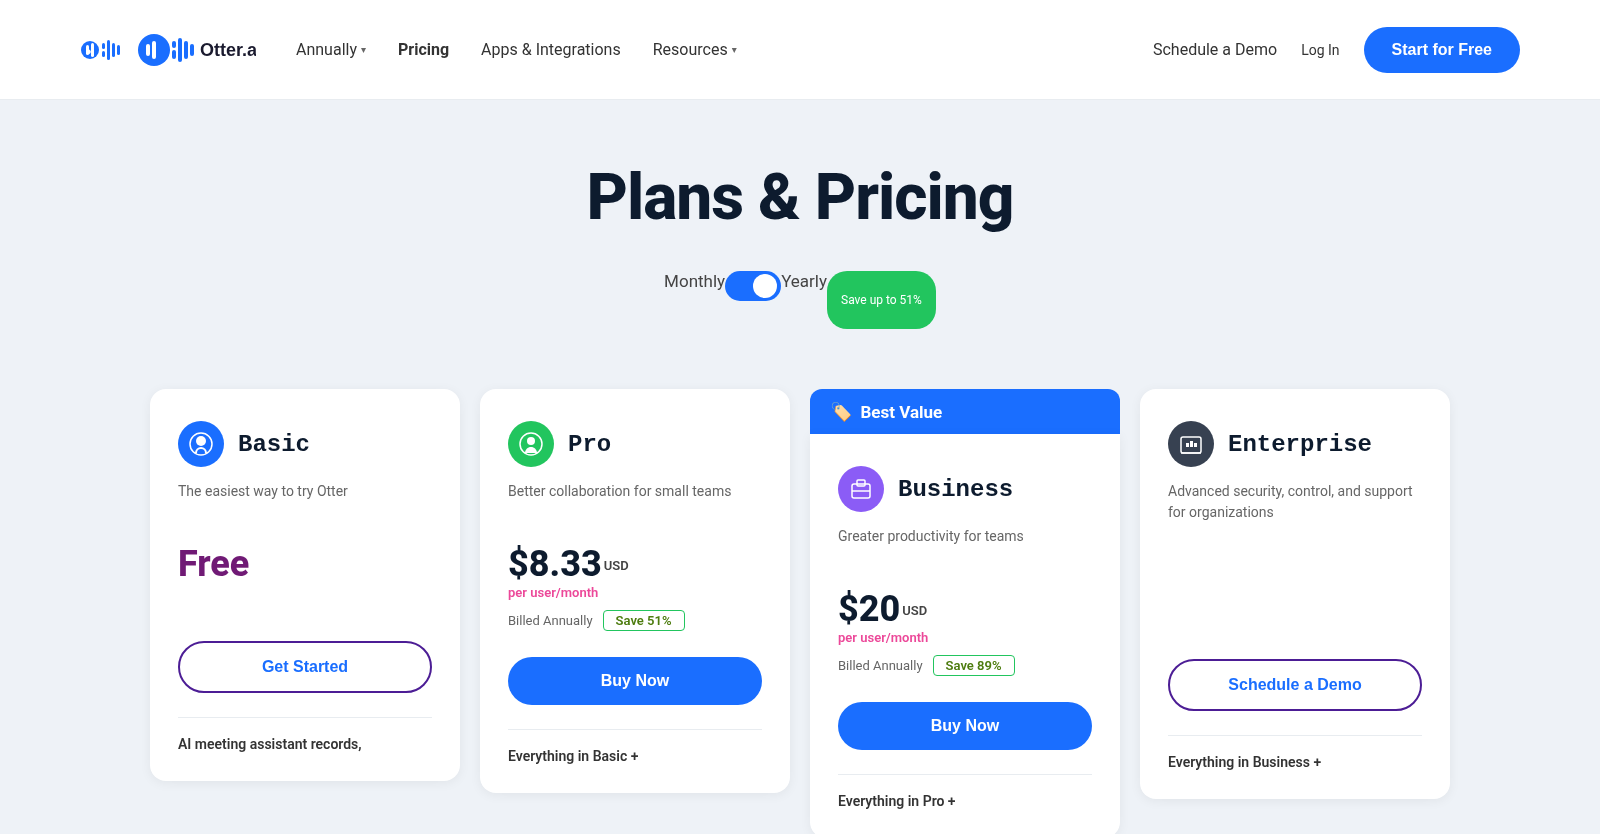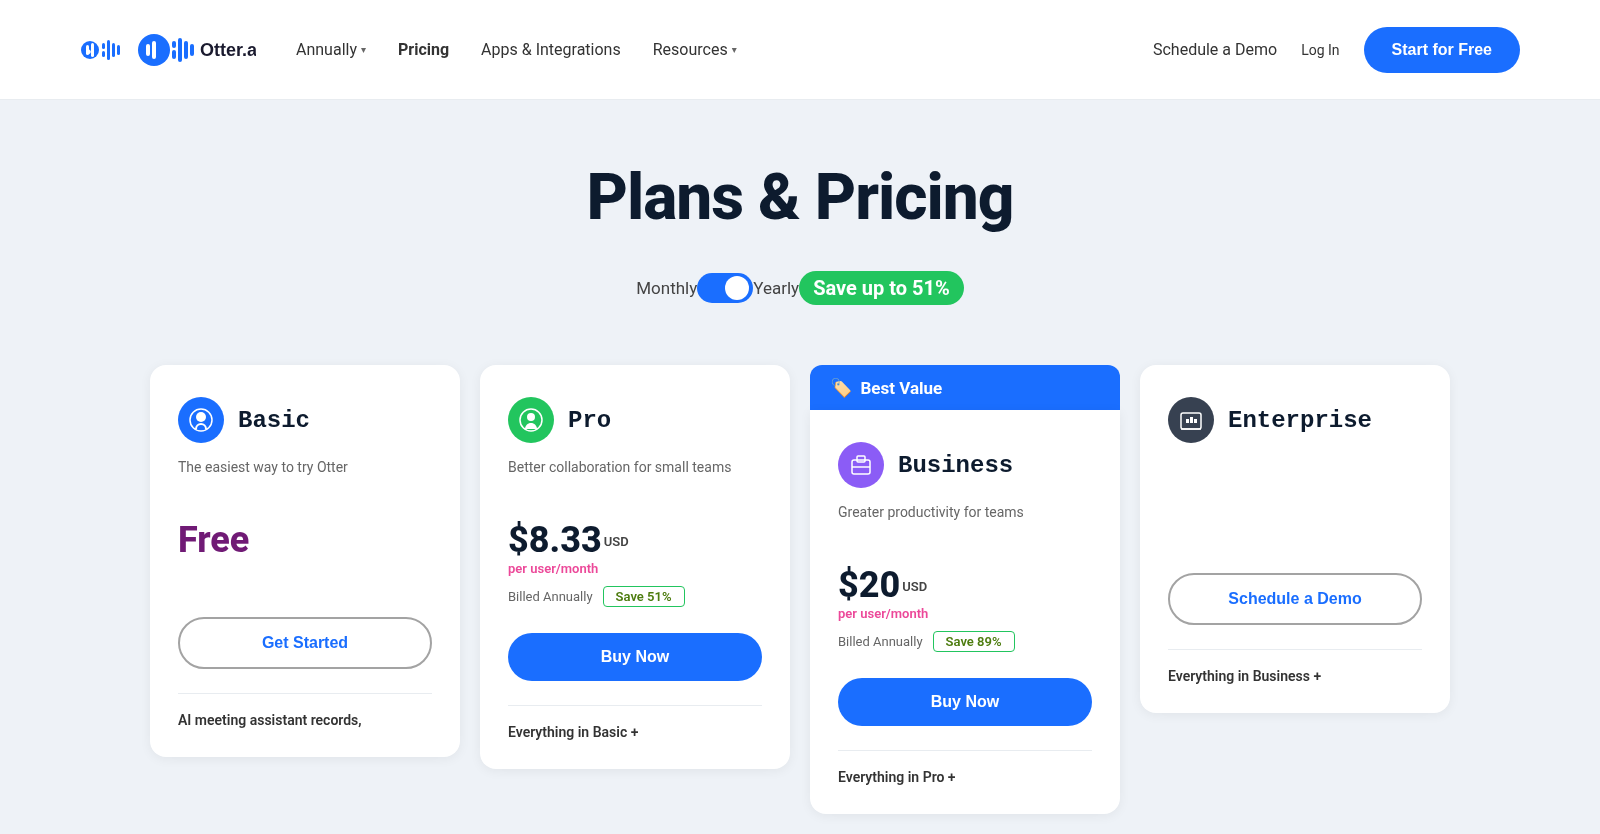--- a/index.html
+++ b/index.html
@@ -96,21 +96,21 @@
       font-size: 64px;
       font-weight: 800;
       color: #0d1b2e;
       margin-bottom: 36px;
       letter-spacing: -1px;
     }
 
     
     .billing-toggle {
       display: flex;
-      align-items: center;
+      align-items: flex-start;
       margin-bottom: 60px;
     }
     .toggle-label {
       font-size: 17px;
       color: #444;
       font-weight: 400;
     }
     .toggle-switch {
       width: 56px;
       height: 30px;
@@ -127,23 +127,23 @@
       border-radius: 50%;
       position: absolute;
       top: 3px;
       right: 4px;
       transition: left 0.2s;
     }
     .save-badge {
       background: #22c55e;
       color: #fff;
       border-radius: 20px;
-      padding: 5px 14px;
-      font-size: 20px;
-      font-weight: 700;
+      padding: 22px 14px;
+      font-size: 12px;
+      font-weight: 400;
     }
 
     
     .pricing-cards {
       display: grid;
       grid-template-columns: repeat(4, 1fr);
       gap: 20px;
       width: 100%;
       max-width: 1300px;
       align-items: start;
@@ -261,21 +261,21 @@
       width: 100%;
       padding: 15px;
       border-radius: 50px;
       font-size: 16px;
       font-weight: 700;
       cursor: pointer;
       margin-bottom: 24px;
     }
     .btn-outline {
       background: transparent;
-      border: 2px solid #a3a3a3;
+      border: 2px solid #4c1d95;
       color: #1a6eff;
     }
     .btn-solid {
       background: #1a6eff;
       border: none;
       color: #fff;
     }
 
     .divider {
       border: none;
@@ -449,20 +449,21 @@
             <svg width="26" height="26" viewBox="0 0 26 26" fill="none">
               <rect x="3" y="6" width="20" height="16" rx="2" stroke="white" stroke-width="1.5"></rect>
               <rect x="8" y="12" width="3" height="4" fill="white"></rect>
               <rect x="12" y="10" width="3" height="6" fill="white"></rect>
               <rect x="16" y="12" width="3" height="4" fill="white"></rect>
               <line x1="3" y1="22" x2="23" y2="22" stroke="white" stroke-width="1.5"></line>
             </svg>
           </div>
           <span class="plan-name">Enterprise</span>
         </div>
+        <p class="plan-desc">Advanced security, control, and support for organizations</p>
         <div class="plan-price" style="min-height: 60px;"></div>
         <div class="billed-row" style="min-height: 28px;"></div>
         <button class="card-btn btn-outline">Schedule a Demo</button>
         <hr class="divider">
         <span class="features-label">Everything in Business +</span>
       </div>
     </div>
 
   </div>
 </main>

